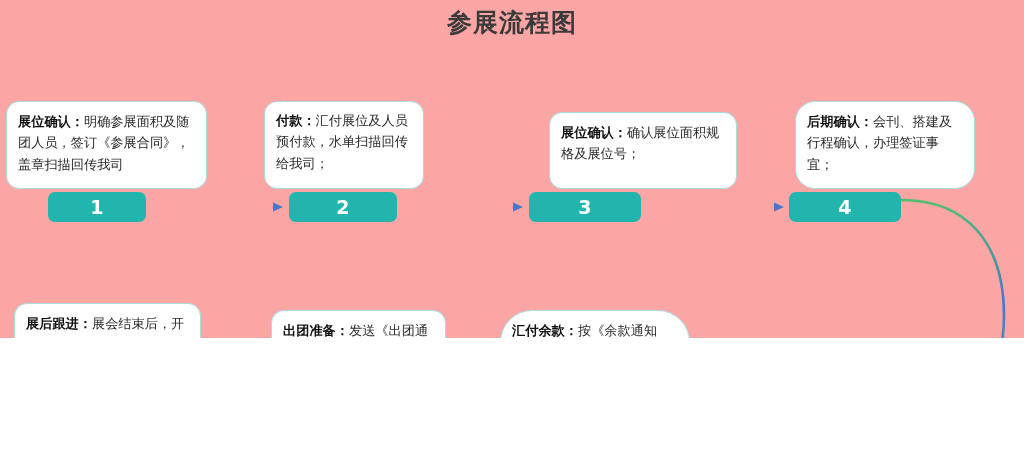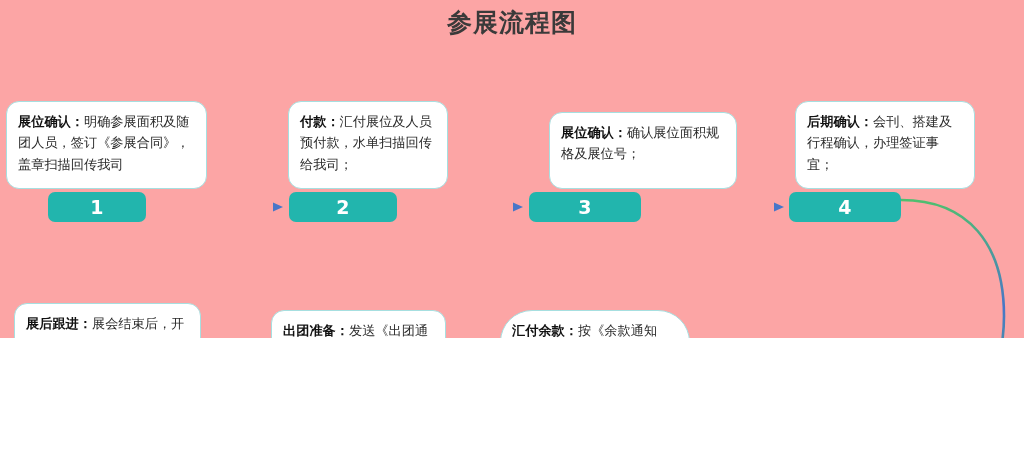--- a/index.html
+++ b/index.html
@@ -120,29 +120,29 @@
     <g>
       <line x1="284" y1="424" x2="165" y2="424" stroke="url(#gradLeft)" stroke-width="2.6"></line>
       <path d="M165 424 L175 419.5 L175 428.5 Z" fill="#4876c8"></path>
     </g>
   </svg>
 
   <div class="node-box" style="left:6px; top:101px; width:201px; height:88px;">
     <b>展位确认：</b><span>明确参展面积及随团人员，签订《参展合同》，盖章扫描回传我司</span>
   </div>
 
-  <div class="node-box" style="left:288px; top:101px; width:160px; height:88px;">
+  <div class="node-box" style="left:264px; top:101px; width:160px; height:88px;font-family:Liberation Mono, monospace;">
     <b>付款：</b><span>汇付展位及人员预付款，水单扫描回传给我司；</span>
   </div>
 
   <div class="node-box" style="left:549px; top:112px; width:188px; height:77px;">
     <b>展位确认：</b><span>确认展位面积规格及展位号；</span>
   </div>
 
-  <div class="node-box" style="left:795px; top:101px; width:180px; height:88px;">
+  <div class="node-box" style="left:795px; top:101px; width:180px; height:88px;border-radius:20px;">
     <b>后期确认：</b><span>会刊、搭建及行程确认，办理签证事宜；</span>
   </div>
 
   <div class="badge" style="left:48px; top:192px; width:98px; height:30px;">
     <span>1</span>
   </div>
   <div class="badge" style="left:289px; top:192px; width:108px; height:30px;">
     <span>2</span>
   </div>
   <div class="badge" style="left:529px; top:192px; width:112px; height:30px;">

